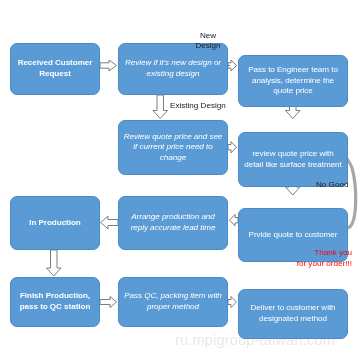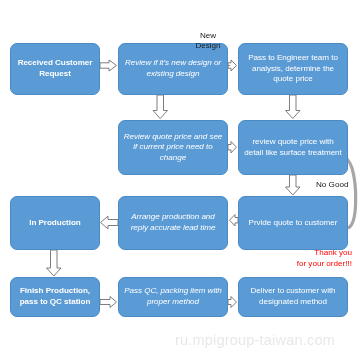--- a/index.html
+++ b/index.html
@@ -35,26 +35,26 @@
     justify-content: center;
     padding: 2px 4px;
     letter-spacing: -0.05px;
     z-index: 3;
   }
   .node span { display: block; width: 100%; }
 
   
   .col-a { left: 10px;  width: 90px; font-weight: bold; }
   .col-b { left: 118px; width: 110px; font-style: italic; }
-  .col-c { left: 238px; width: 110px; }
+  .col-c { left: 238px; width: 110px; margin-top: 12px; }
 
   .row-1 { top: 43px;  height: 52px; }
   .row-2 { top: 120px; height: 55px; }
   .row-3 { top: 196px; height: 54px; }
-  .row-4 { top: 277px; height: 40px; }
+  .row-4 { top: 277px; height: 50px; }
 
   
   .lbl {
     position: absolute;
     font-size: 8.1px;
     line-height: 10px;
     color: #1a1a1a;
     white-space: pre-line;
     z-index: 5;
   }
@@ -211,19 +211,20 @@
   </div>
   <div class="node col-c row-4">
     <span>Deliver to
 customer with
 designated
 method</span>
   </div>
 
   <div class="lbl" id="lbl-new-design">New
 Design</div>
+  <div class="lbl" id="lbl-existing">Existing Design</div>
   <div class="lbl" id="lbl-no-good">No Good</div>
 
   <div id="thank-you">Thank you
 for your order!!!</div>
 
   <div id="watermark">ru.mpigroup-taiwan.com</div>
 </div>
 
 </body></html>

